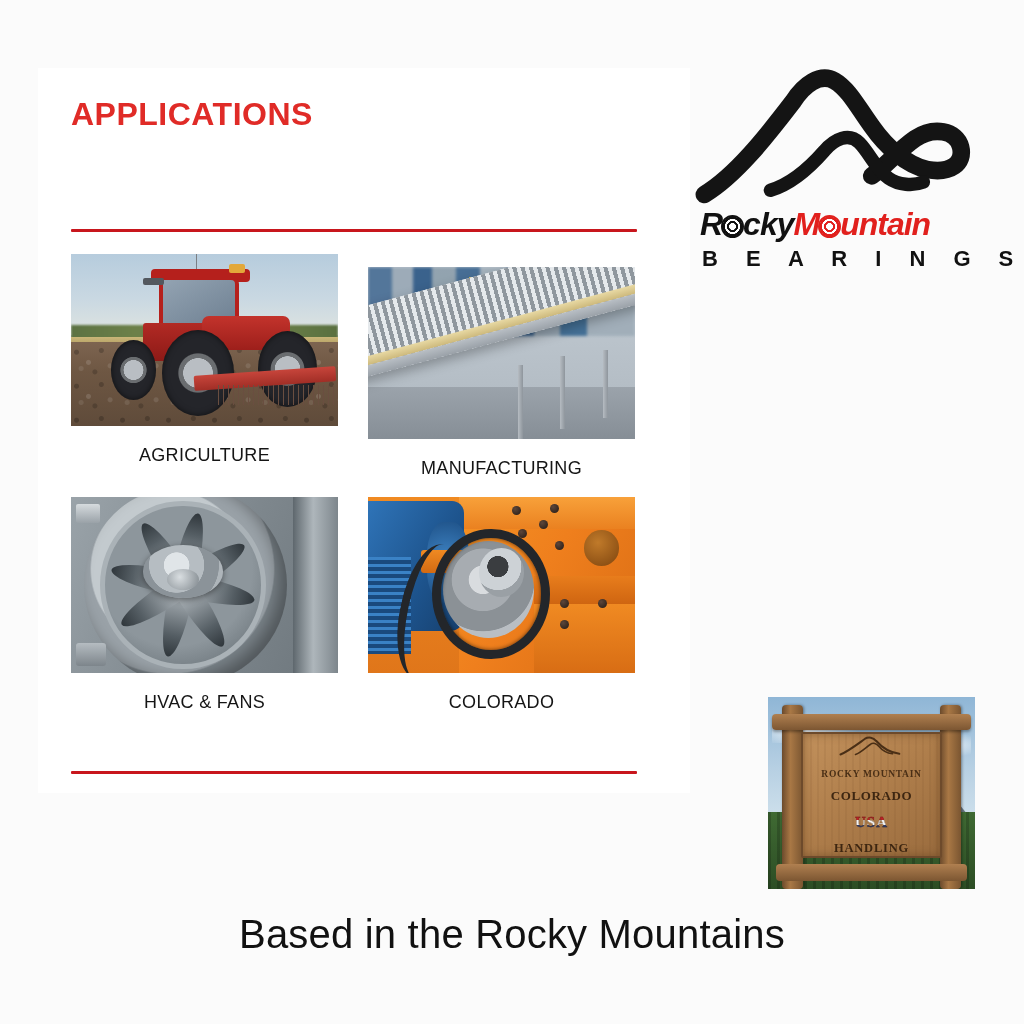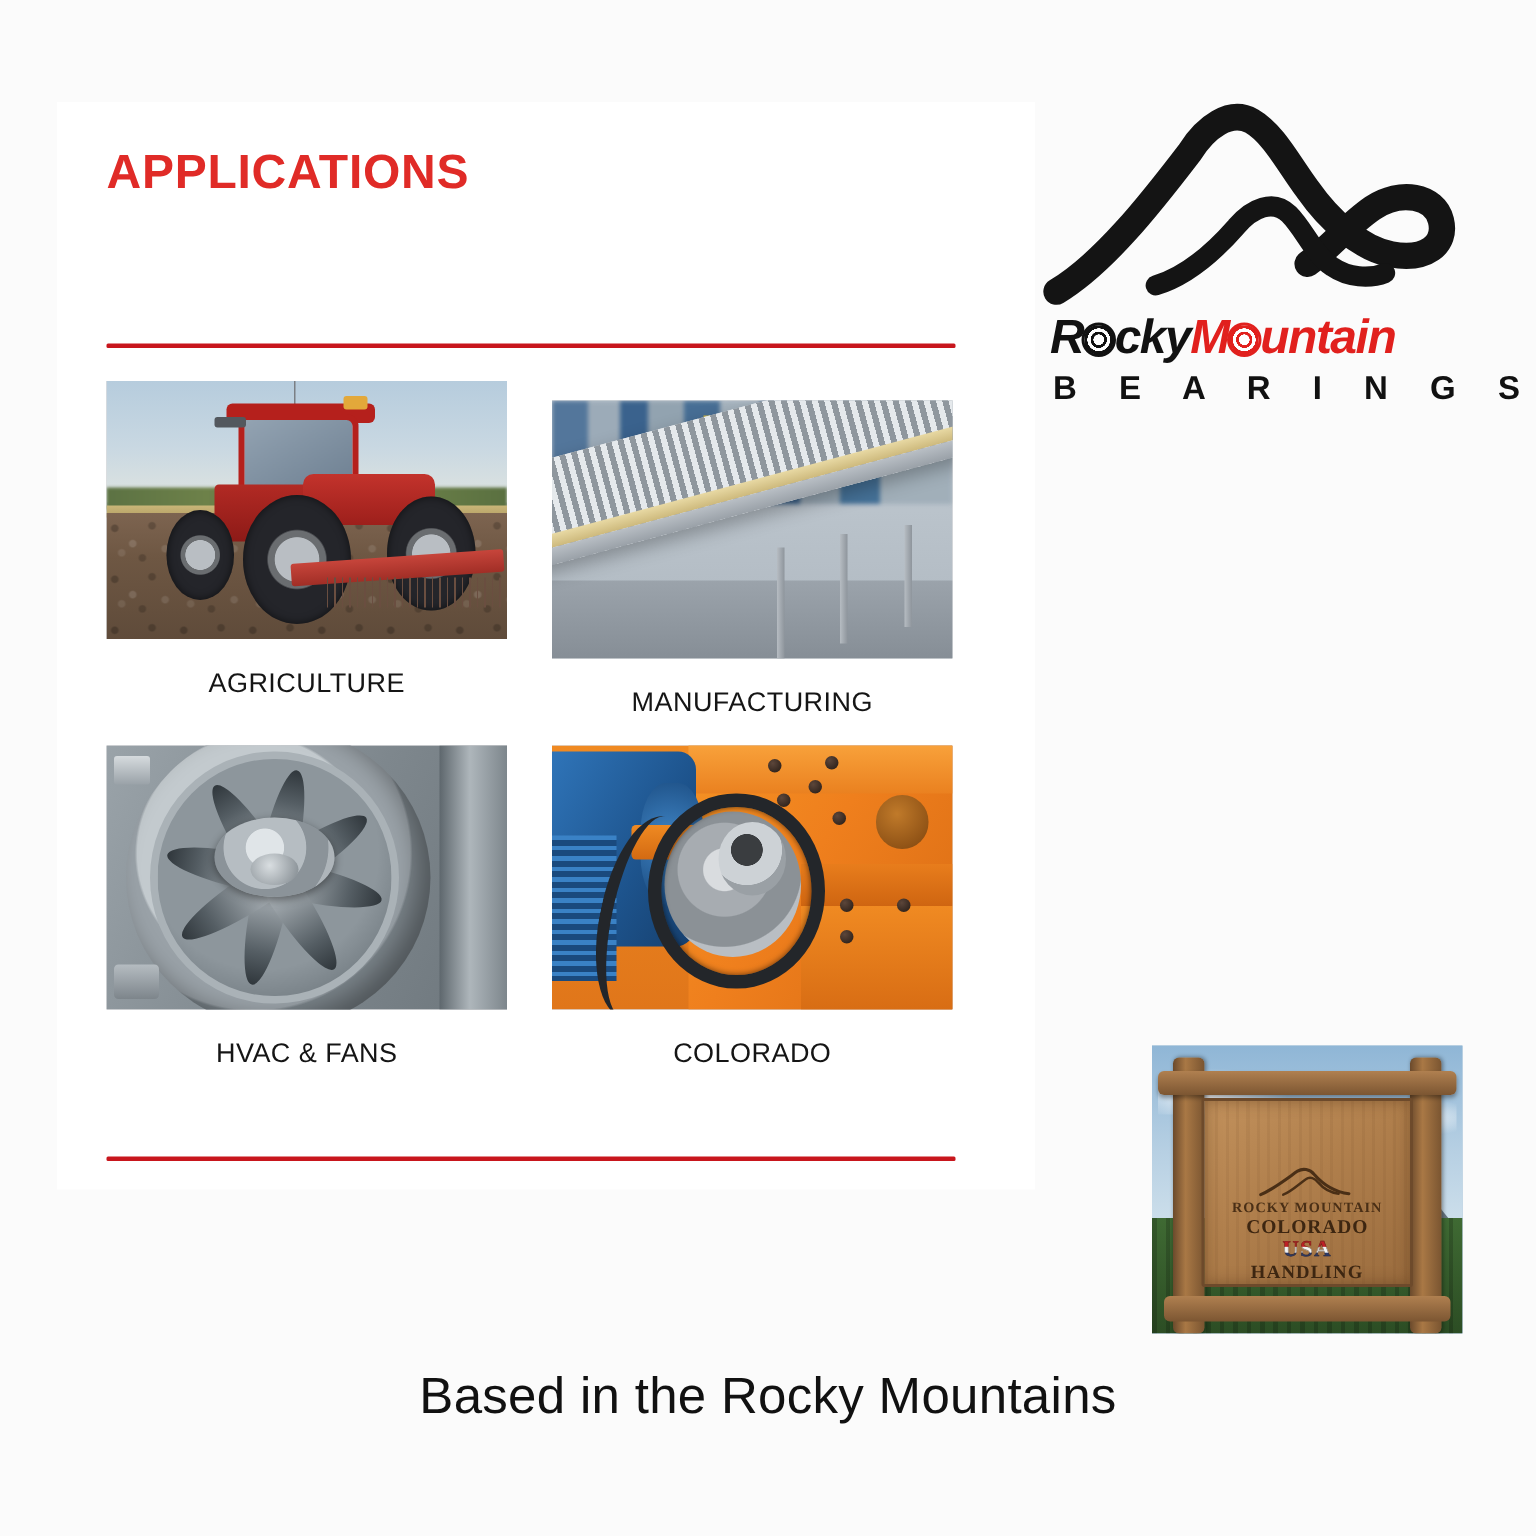--- a/index.html
+++ b/index.html
@@ -244,40 +244,40 @@
     background: linear-gradient(#b08050,#7c5632); border-radius:4px;
     box-shadow: 0 2px 3px rgba(0,0,0,.35); }
   .beamBot { position:absolute; left:4%; bottom:4%; width:92%; height:9%;
     background: linear-gradient(#b08050,#7c5632); border-radius:4px; }
   .board {
     position:absolute; left:16%; top:18%; width:68%; height:66%;
     background: linear-gradient(145deg,#c2915c 0%, #b07f4c 45%, #9a6c3e 100%);
     border:2px solid #6d4a2b; border-radius:2px;
     box-shadow: inset 0 0 10px rgba(90,55,25,.5);
     display:flex; flex-direction:column; align-items:center;
-    justify-content:flex-end; padding-top:2px;
+    justify-content:space-between; padding-top:2px;
   }
   .board::before { content:""; position:absolute; inset:0;
     background: repeating-linear-gradient(90deg, rgba(110,70,35,.10) 0 2px, transparent 2px 7px); }
   .boardMtn { width:54%; height:17%; margin-bottom:2px; position:relative; z-index:2; }
   .signL1 { font-size:9.5px; font-weight:bold; color:#4a2f16; letter-spacing:.7px;
     font-family:"Liberation Serif", serif; position:relative; z-index:2; }
   .signL2 { font-size:13px; font-weight:bold; color:#3d2611; letter-spacing:.6px;
     font-family:"Liberation Serif", serif; position:relative; z-index:2; line-height:1.15; }
   .signL3 { font-size:15px; font-weight:bold; letter-spacing:1px;
     font-family:"Liberation Serif", serif; position:relative; z-index:2; line-height:1.05;
     background: linear-gradient(#bf2026 0 34%, #f3f3f3 34% 62%, #2b3a6b 62% 100%);
     -webkit-background-clip: text; background-clip: text; color: transparent;
     -webkit-text-stroke: .4px rgba(60,35,15,.55); }
   .signL4 { font-size:12.5px; font-weight:bold; color:#3d2611; letter-spacing:.8px;
     font-family:"Liberation Serif", serif; position:relative; z-index:2; line-height:1.2; }
 
   
   .footer { position:absolute; left:0; top:912px; width:1024px;
-    text-align:center; font-size:34px; color:#111; letter-spacing:.2px; }
+    text-align:center; font-size:40px; color:#111; letter-spacing:.2px; }
 </style>
 </head>
 <body>
 
 <div id="root">
 
   <div class="card">
 
     <div class="headline">APPLICATIONS</div>
 

